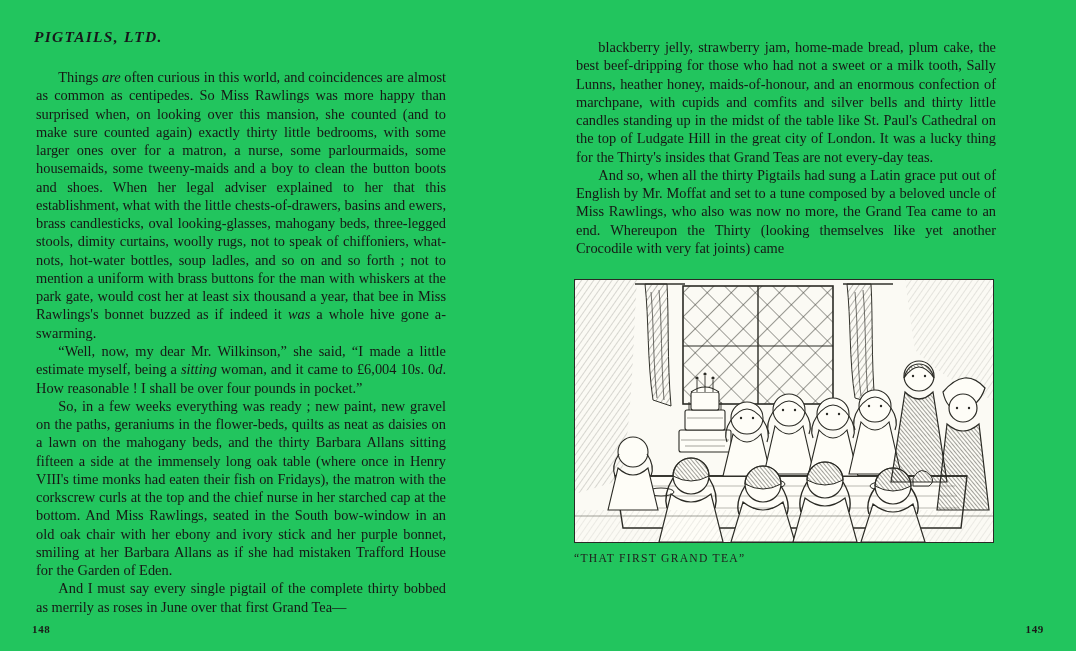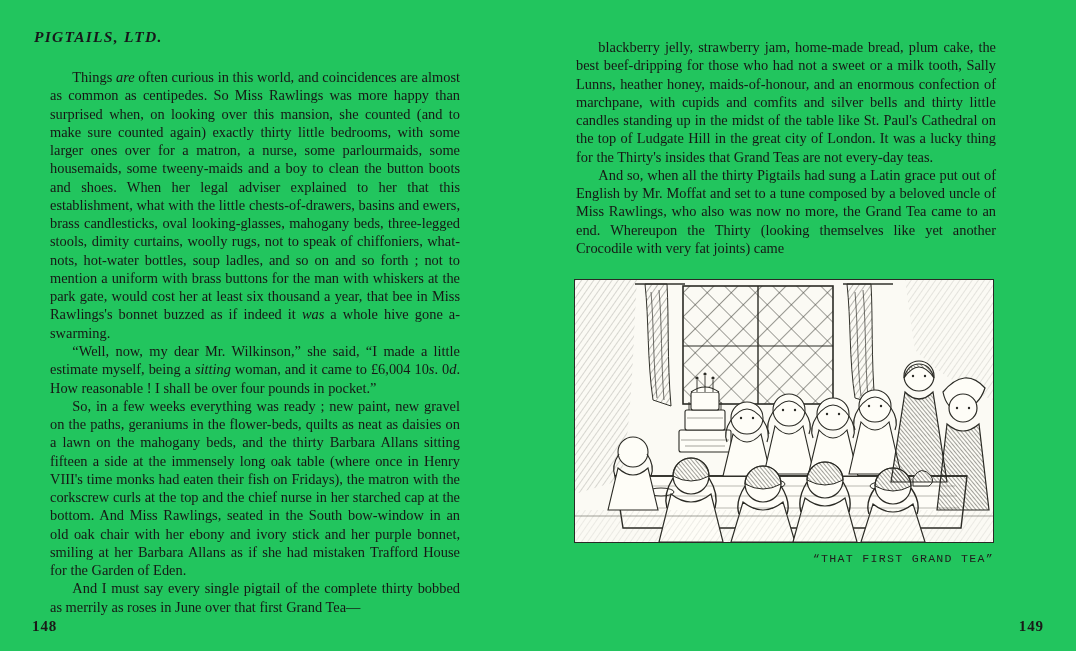--- a/index.html
+++ b/index.html
@@ -56,49 +56,48 @@
     text-justify: inter-word;
     hyphens: none;
     color: #171715;
   }
   .column p {
     margin: 0;
     text-indent: 1.55em;
   }
   .column i { font-style: italic; }
 
-  .col-left { width: 410px; margin: 14px auto 0 20px; }
+  .col-left { width: 410px; margin: 14px auto 0 6px; }
   .col-right { width: 420px; margin: 10px 0 0 2px; }
 
   .figure {
     margin: 22px 0 0 0;
     width: 420px;
   }
   .figure-frame {
     border: 1.6px solid #2a2a26;
     background: #fbfaf4;
     width: 418px;
     height: 262px;
     position: relative;
     overflow: hidden;
   }
   .figure-caption {
     margin-top: 9px;
-    text-align: right;
+    text-align: left;
     font-size: 11.6px;
     letter-spacing: 0.11em;
     font-variant: small-caps;
     color: #20201d;
-    font-family: Liberation Mono, monospace;
   }
   .folio {
     position: absolute;
     bottom: 16px;
     font-family: "Liberation Serif", serif;
-    font-size: 15px;
+    font-size: 11px;
     letter-spacing: 0.06em;
     color: #1a1a18;
     font-weight: bold;
   }
   .folio-left { left: 32px; }
   .folio-right { right: 32px; }
 
   
   .ill { display: block; }
 </style>

